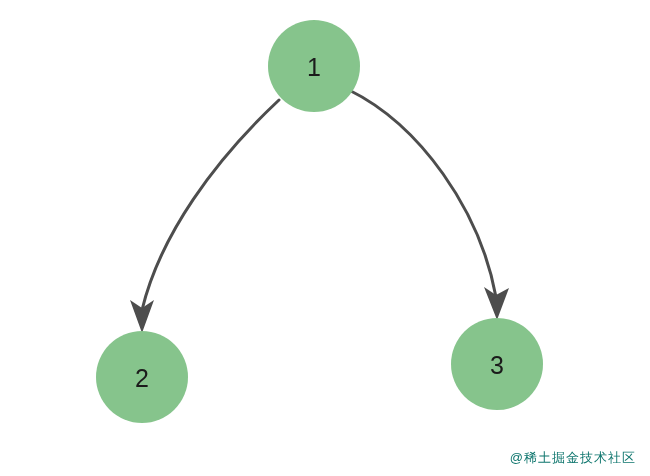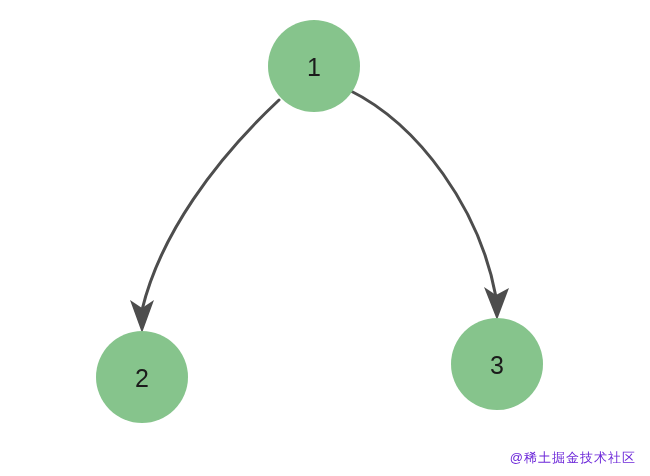--- a/index.html
+++ b/index.html
@@ -88,15 +88,15 @@
       </g>
 
       <g>
         <circle class="node-circle" cy="364" r="46" cx="497" fill="#86c48c"></circle>
         <text class="node-label" x="497" y="365" fill="#1b1b1b">3</text>
       </g>
 
     </g>
   </svg>
 
-  <div id="watermark" style="color: #6d28d9; text-align: center;">@稀土掘金技术社区</div>
+  <div id="watermark" style="color: #0f766e; text-align: center;">@稀土掘金技术社区</div>
 
 </div>
 
 </body></html>

